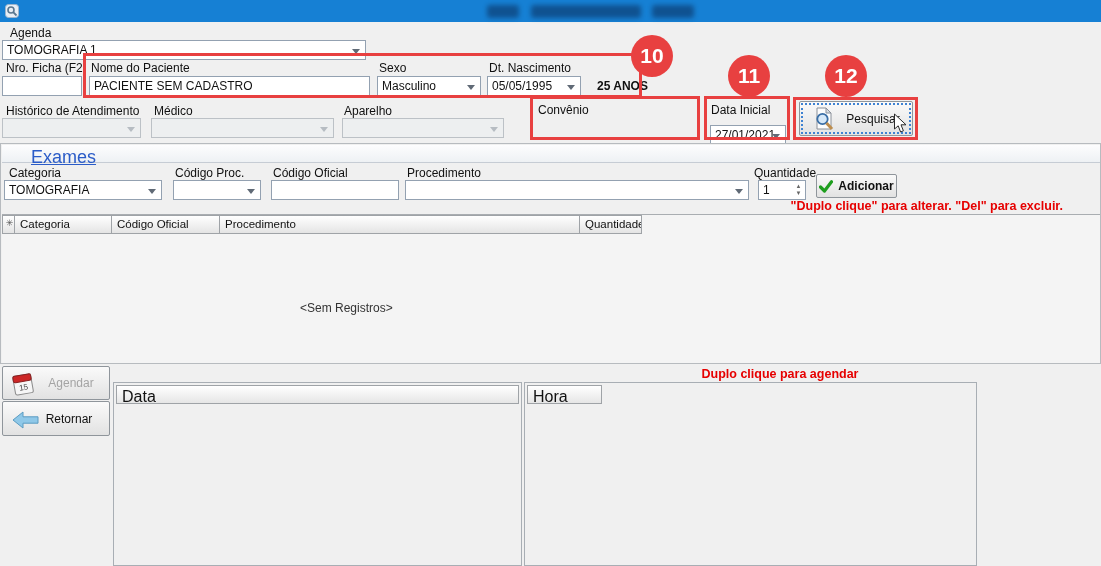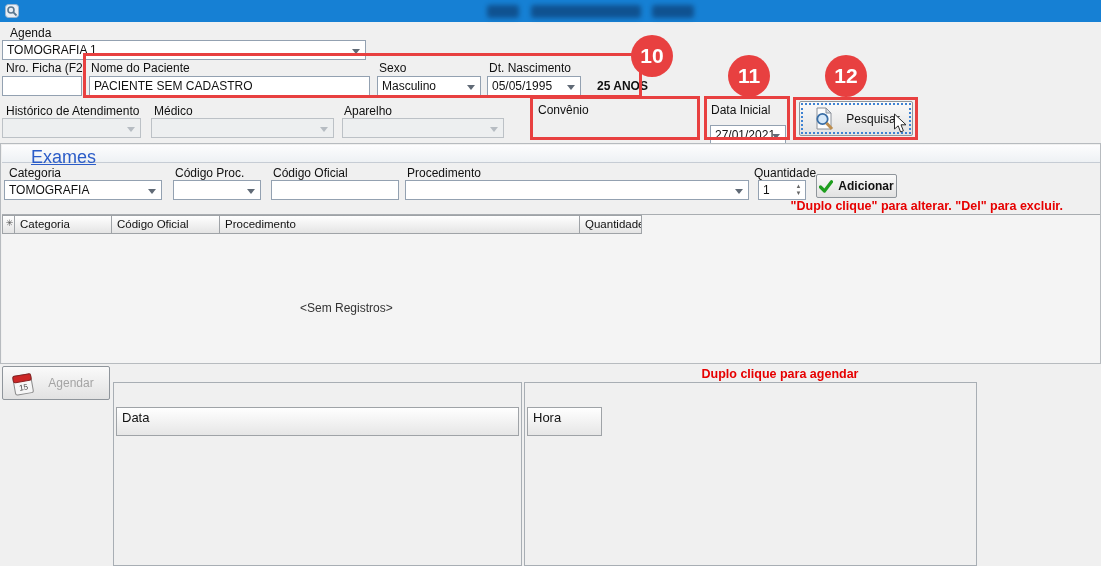--- a/index.html
+++ b/index.html
@@ -70,23 +70,23 @@
   .gh {
     background:linear-gradient(#ffffff,#e4e4e4); border:1px solid #9fa3a7;
     border-left:none; font-size:11.5px; padding:2px 0 0 5px; white-space:nowrap; overflow:hidden;
   }
   .gh:first-child { border-left:1px solid #9fa3a7; padding-left:2px; text-align:center; color:#555; font-size:9px; }
   .empty-text { position:absolute; left:289px; top:283px; font-size:12px; color:#333; }
 
   
   .panel { position:absolute; top:382px; height:184px; background:#f0f0f0; border:1px solid #a8aeb4; }
   .lhead {
-    position:absolute; left:2px; top:2px; height:29px;
+    position:absolute; left:2px; top:2px; height:19px;
     background:linear-gradient(#ffffff,#e6e6e6); border:1px solid #9fa3a7;
-    font-size:13px; padding:2px 0 0 5px;margin-top:22px;
+    font-size:16px; padding:2px 0 0 5px;
   }
   .icon-wrap { position:absolute; }
 </style>
 </head>
 <body>
 
 <div id="app">
 
   <div class="titlebar">
     <svg class="appicon" viewBox="0 0 14 14">
@@ -237,20 +237,26 @@
     <svg class="icon-wrap" style="left:7px; top:4px;" width="26" height="27" viewBox="0 0 26 27">
       <g transform="rotate(-10 13 13)">
         <rect x="4" y="4" width="18" height="19" rx="2" fill="#f6f6f6" stroke="#8a8a8a"></rect>
         <rect x="4" y="4" width="18" height="6.5" rx="2" fill="#cc2626" stroke="#8a2020"></rect>
         <text x="13" y="19" font-size="8" text-anchor="middle" fill="#444" font-family="'Liberation Sans',sans-serif">15</text>
       </g>
     </svg>
     <span style="margin-left:30px;">Agendar</span>
   </div>
 
+  <div class="btn" style="left:2px; top:401px; width:108px; height:35px;">
+    <svg class="icon-wrap" style="left:8px; top:8px;" width="30" height="20" viewBox="0 0 30 20">
+      <path d="M12 2 L2 10 L12 18 L12 13.2 L27 13.2 L27 6.8 L12 6.8 Z" fill="#8fc8e8" stroke="#5a9cc2"></path>
+    </svg>
+    <span style="margin-left:26px;">Retornar</span>
+  </div>
 
   <div class="hint-red" style="left:660px; top:367px; width:240px; text-align:center;">Duplo clique para agendar</div>
 
   <div class="panel" style="left:113px; width:409px;">
     <div class="lhead" style="width:403px;">Data</div>
   </div>
 
   <div class="panel" style="left:524px; width:453px;padding-left:38px;">
     <div class="lhead" style="width:75px;">Hora</div>
   </div>

